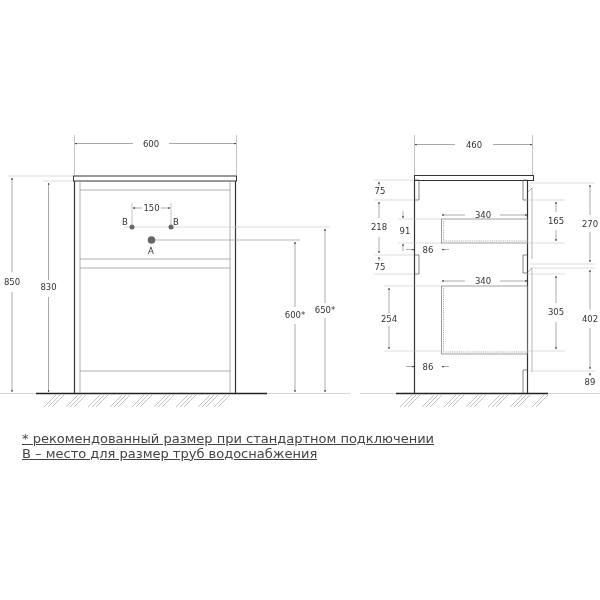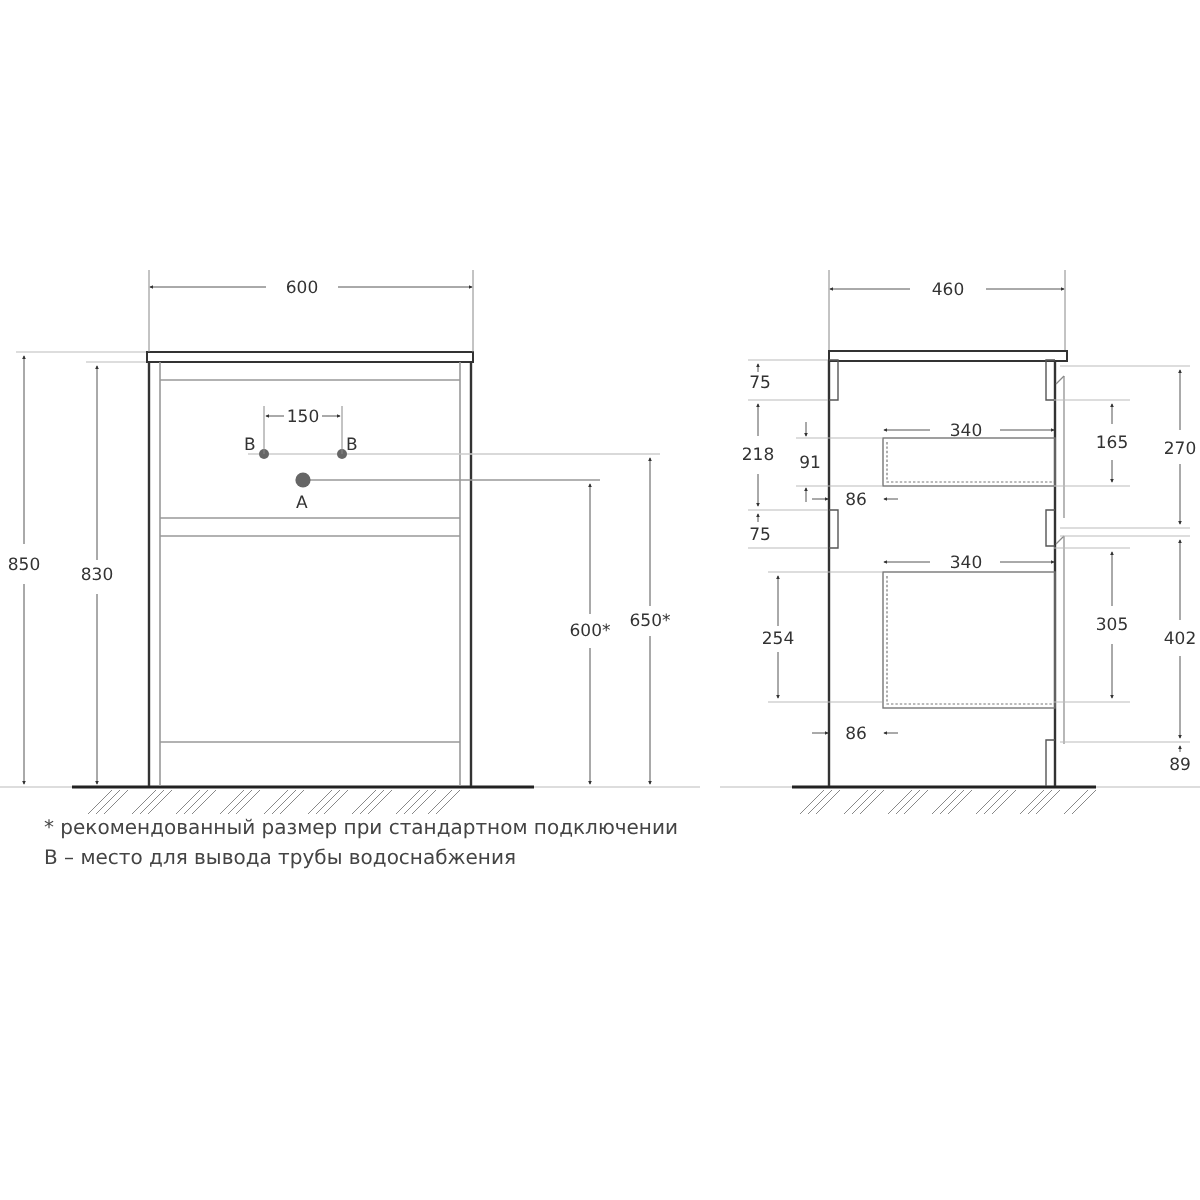--- a/index.html
+++ b/index.html
@@ -1,19 +1,19 @@
 <!DOCTYPE html>
 <html><head>
 <meta charset="utf-8">
 <style>
   html, body { margin: 0; padding: 0; background: #ffffff; }
   body { width: 600px; height: 600px; position: relative; overflow: hidden; font-family: "Liberation Sans", sans-serif; }
   svg { position: absolute; left: 0; top: 0; }
   .dim { font-family: "DejaVu Sans", sans-serif; font-size: 8.5px; fill: #333333; }
-  .notes { position: absolute; left: 22px; top: 408px; font-family: "DejaVu Sans", sans-serif; font-size: 10px; color: #444444; line-height: 14.5px; }
+  .notes { position: absolute; left: 22px; top: 432px; font-family: "DejaVu Sans", sans-serif; font-size: 13px; color: #444444; line-height: 14.5px; text-decoration: underline; }
   .notes div { white-space: nowrap; }
 </style>
 </head>
 <body>
 
 <svg width="600" height="600" viewBox="0 0 600 600">
   <defs>
     <marker id="arr" viewBox="0 0 6 6" refX="5" refY="3" markerWidth="4" markerHeight="4" orient="auto-start-reverse">
       <path d="M0,0 L6,3 L0,6 z" fill="#333"></path>
     </marker>
@@ -223,14 +223,14 @@
     <line x1="590" y1="270" x2="590" y2="310" stroke="#555" stroke-width="0.5" marker-start="url(#arr)"></line>
     <line x1="590" y1="328" x2="590" y2="369" stroke="#555" stroke-width="0.5" marker-end="url(#arr)"></line>
     <text class="dim" x="590" y="322" text-anchor="middle">402</text>
     <line x1="590" y1="373" x2="590" y2="376" stroke="#555" stroke-width="0.5" marker-start="url(#arr)"></line>
     <text class="dim" x="590" y="385" text-anchor="middle">89</text>
   </g>
 </svg>
 
 <div class="notes">
   <div>* рекомендованный размер при стандартном подключении</div>
-  <div>B – место для вывода трубы водоснабжения</div>
+  <div>B – место для размер труб водоснабжения</div>
 </div>
 
 </body></html>

